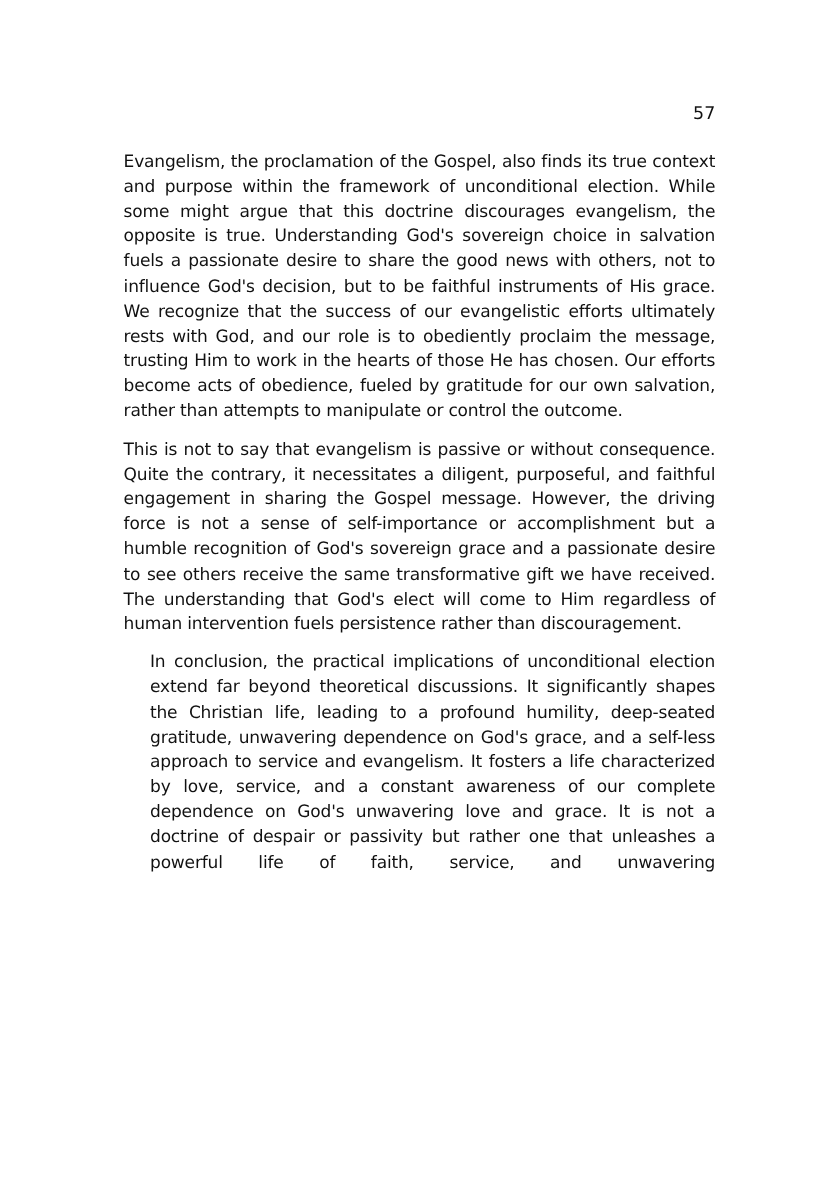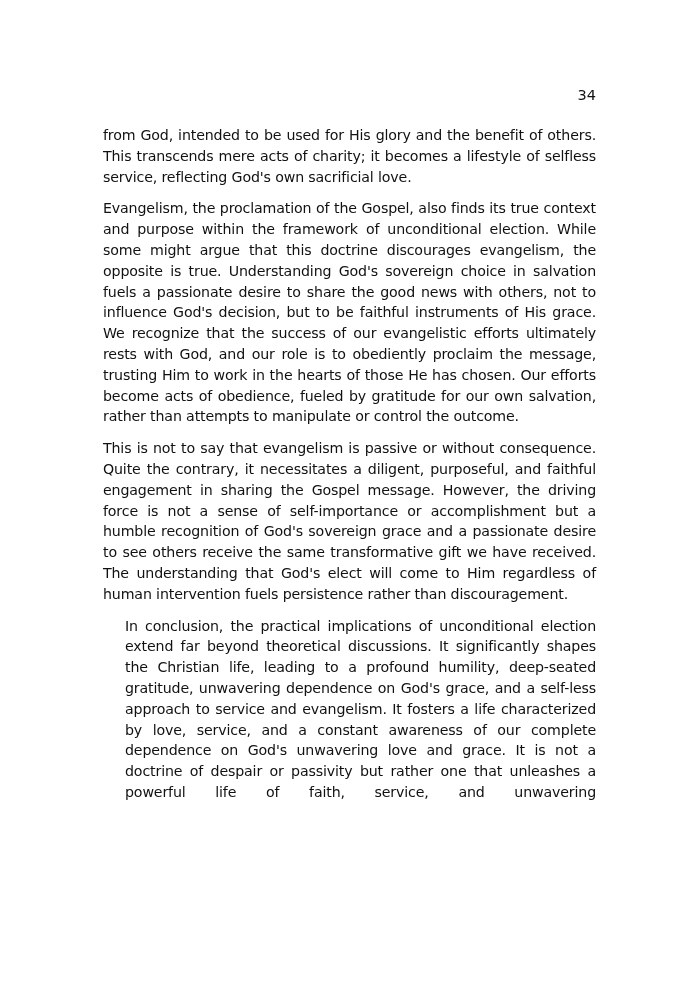--- a/index.html
+++ b/index.html
@@ -15,20 +15,19 @@
     font-family: "DejaVu Sans", sans-serif; font-size: 14.2px; color: #111;
     line-height: 20.8px; text-align: justify; letter-spacing: -0.15px;
   }
   .body-text p { margin: 0 0 11px 0; }
   .body-text p.last { text-align-last: justify; margin-left: 22px; }
 </style>
 </head>
 <body>
 
 <div class="page">
-  <div class="page-number">34</div>
+  <div class="page-number">57</div>
   <div class="body-text">
-    <p>from God, intended to be used for His glory and the benefit of others. This transcends mere acts of charity; it becomes a lifestyle of selfless service, reflecting God's own sacrificial love.</p>
     <p>Evangelism, the proclamation of the Gospel, also finds its true context and purpose within the framework of unconditional election. While some might argue that this doctrine discourages evangelism, the opposite is true. Understanding God's sovereign choice in salvation fuels a passionate desire to share the good news with others, not to influence God's decision, but to be faithful instruments of His grace. We recognize that the success of our evangelistic efforts ultimately rests with God, and our role is to obediently proclaim the message, trusting Him to work in the hearts of those He has chosen. Our efforts become acts of obedience, fueled by gratitude for our own salvation, rather than attempts to manipulate or control the outcome.</p>
     <p>This is not to say that evangelism is passive or without consequence. Quite the contrary, it necessitates a diligent, purposeful, and faithful engagement in sharing the Gospel message. However, the driving force is not a sense of self-importance or accomplishment but a humble recognition of God's sovereign grace and a passionate desire to see others receive the same transformative gift we have received. The understanding that God's elect will come to Him regardless of human intervention fuels persistence rather than discouragement.</p>
     <p class="last">In conclusion, the practical implications of unconditional election extend far beyond theoretical discussions. It significantly shapes the Christian life, leading to a profound humility, deep-seated gratitude, unwavering dependence on God's grace, and a self-less approach to service and evangelism. It fosters a life characterized by love, service, and a constant awareness of our complete dependence on God's unwavering love and grace. It is not a doctrine of despair or passivity but rather one that unleashes a powerful life of faith, service, and unwavering</p>
   </div>
 </div>
 
 </body></html>

